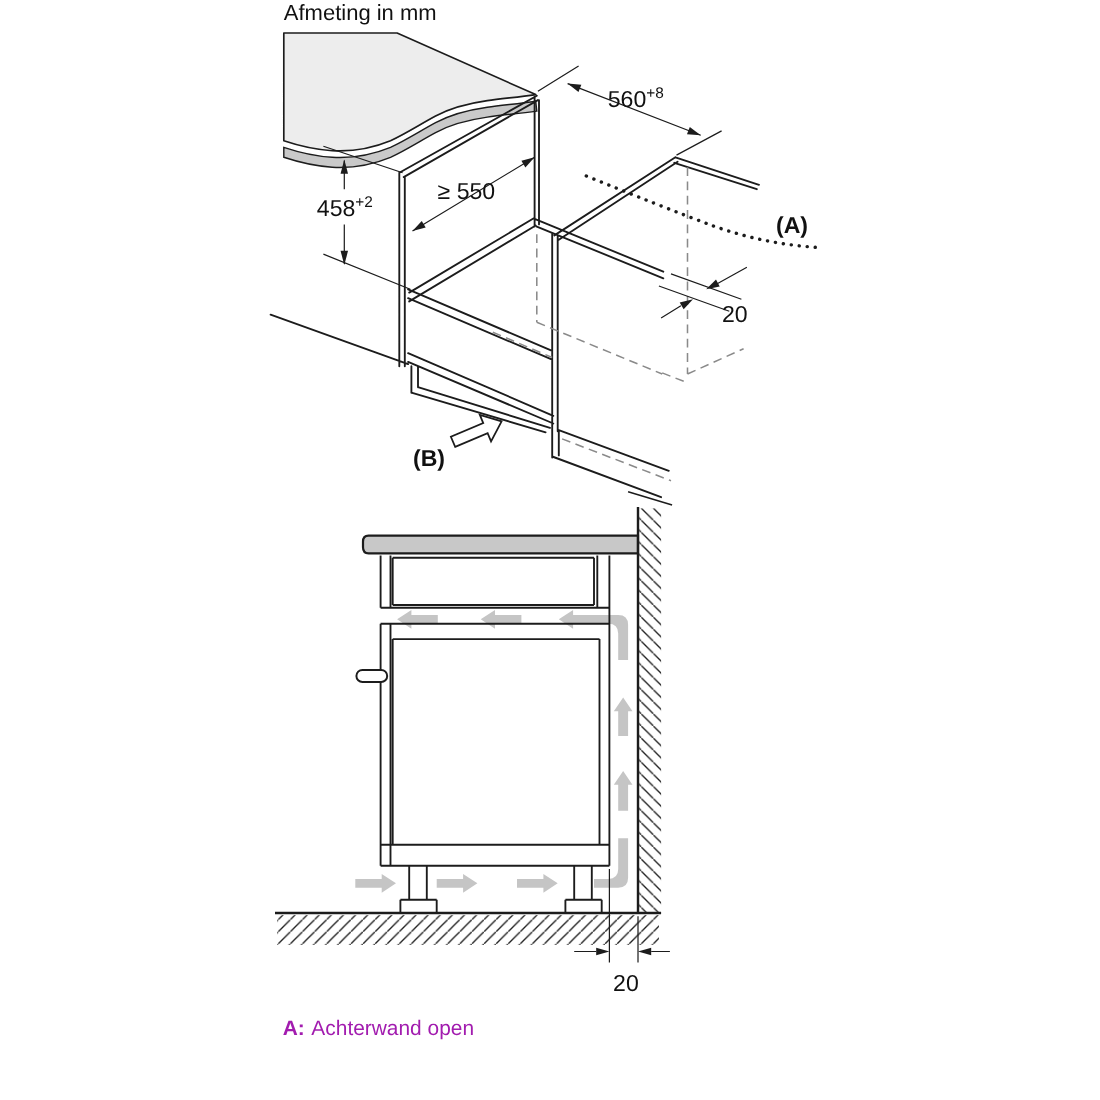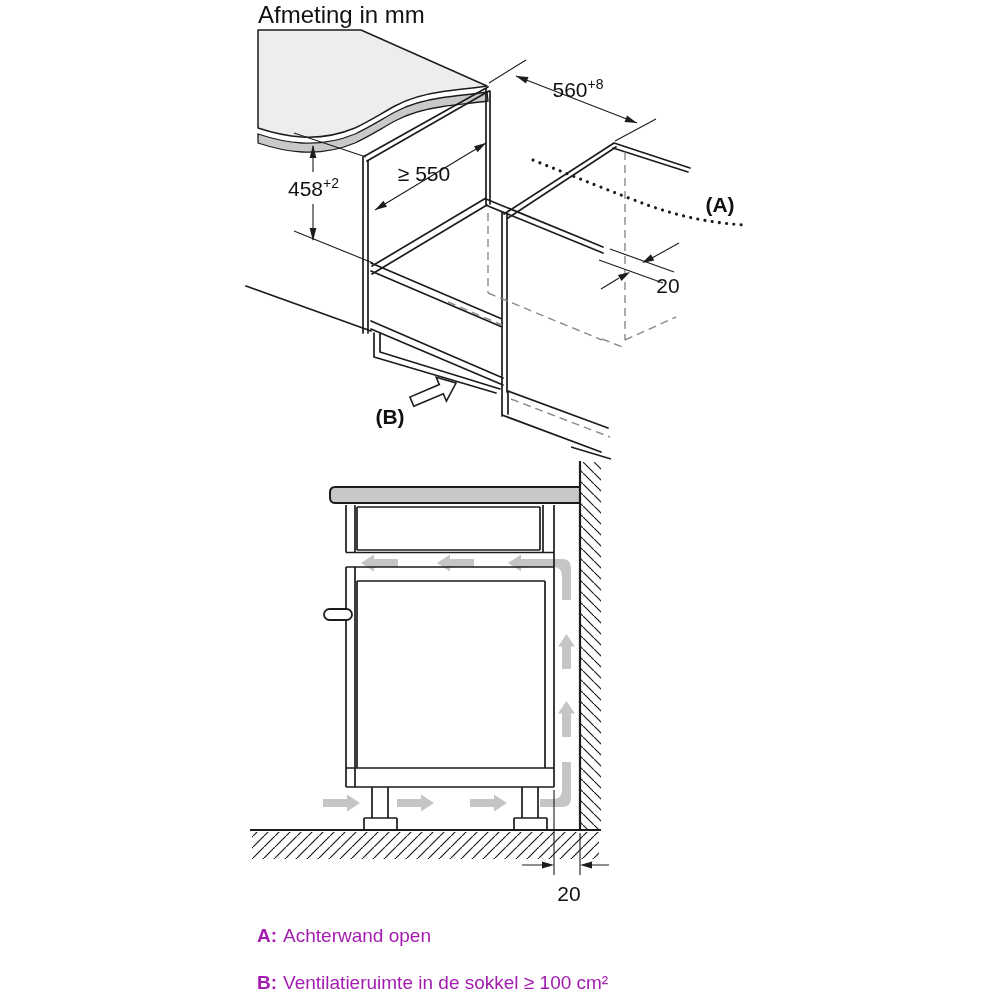--- a/index.html
+++ b/index.html
@@ -1,18 +1,18 @@
 <!DOCTYPE html>
 <html><head>
 <meta charset="utf-8">
 <style>
   html,body{margin:0;padding:0;background:#fff;}
   #canvas{position:relative;width:1000px;height:1000px;background:#ffffff;overflow:hidden;
           font-family:"Liberation Sans","DejaVu Sans",sans-serif;color:#111;}
-  #diagram-title{position:absolute;left:258px;top:1px;font-size:24px;color:#111;}
+  #diagram-title{position:absolute;left:258px;top:1px;font-size:20px;color:#111;}
   .note{position:absolute;left:257px;font-size:19px;color:#a21caf;white-space:nowrap;}
   .note b{margin-right:6px;}
   svg{position:absolute;left:0;top:0;}
   svg text{font-family:"Liberation Sans","DejaVu Sans",sans-serif;fill:#111;}
 </style>
 </head>
 <body>
 
 <div id="canvas">
 
@@ -137,17 +137,14 @@
         <polygon points="554,865 542,861.5 542,868.5"></polygon>
         <polygon points="580,865 592,861.5 592,868.5"></polygon>
       </g>
       <text x="569" y="901" font-size="21" text-anchor="middle">20</text>
     </g>
   </svg>
 
   <div class="note" style="top:925px">
     <b>A:</b><span>Achterwand open</span>
   </div>
-  <div class="note" style="top:972px">
-    <b>B:</b><span>Ventilatieruimte in de sokkel ≥ 100 cm²</span>
-  </div>
 
 </div>
 
 </body></html>

